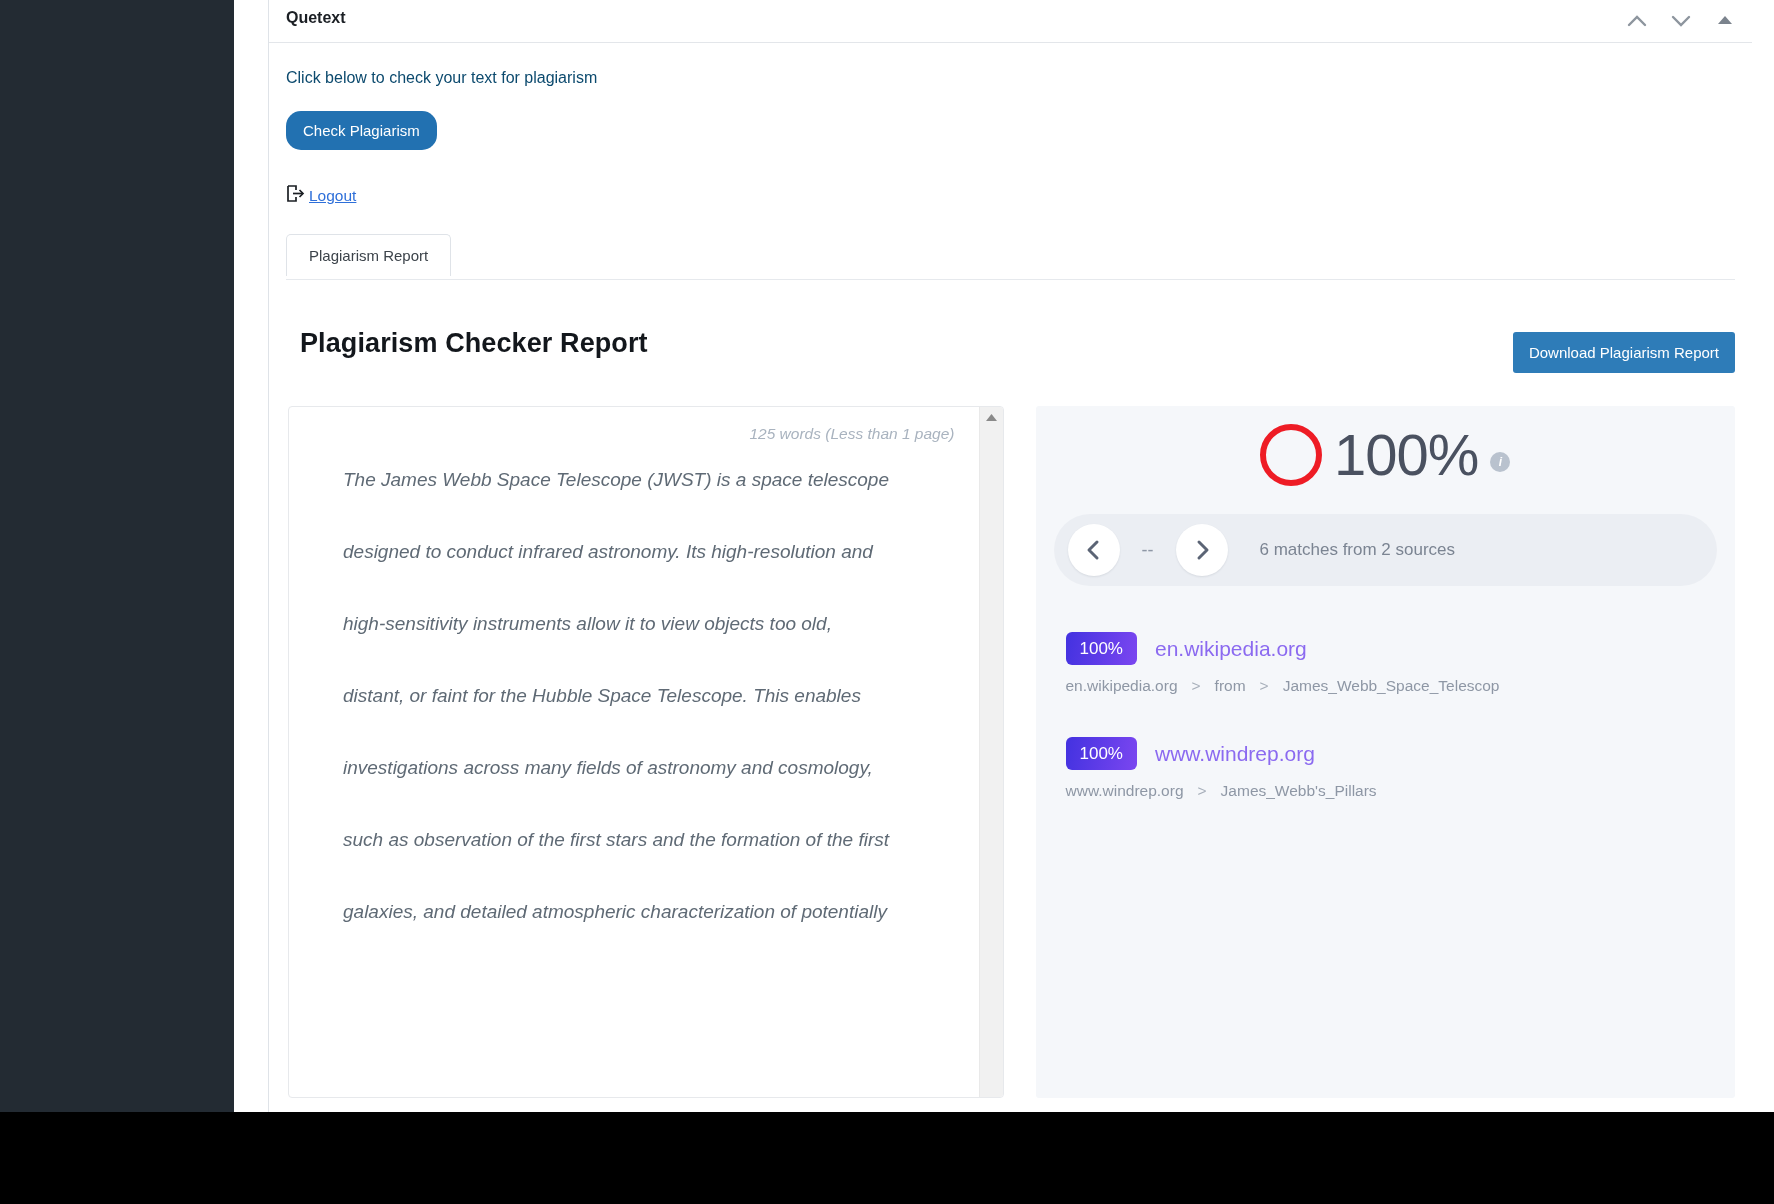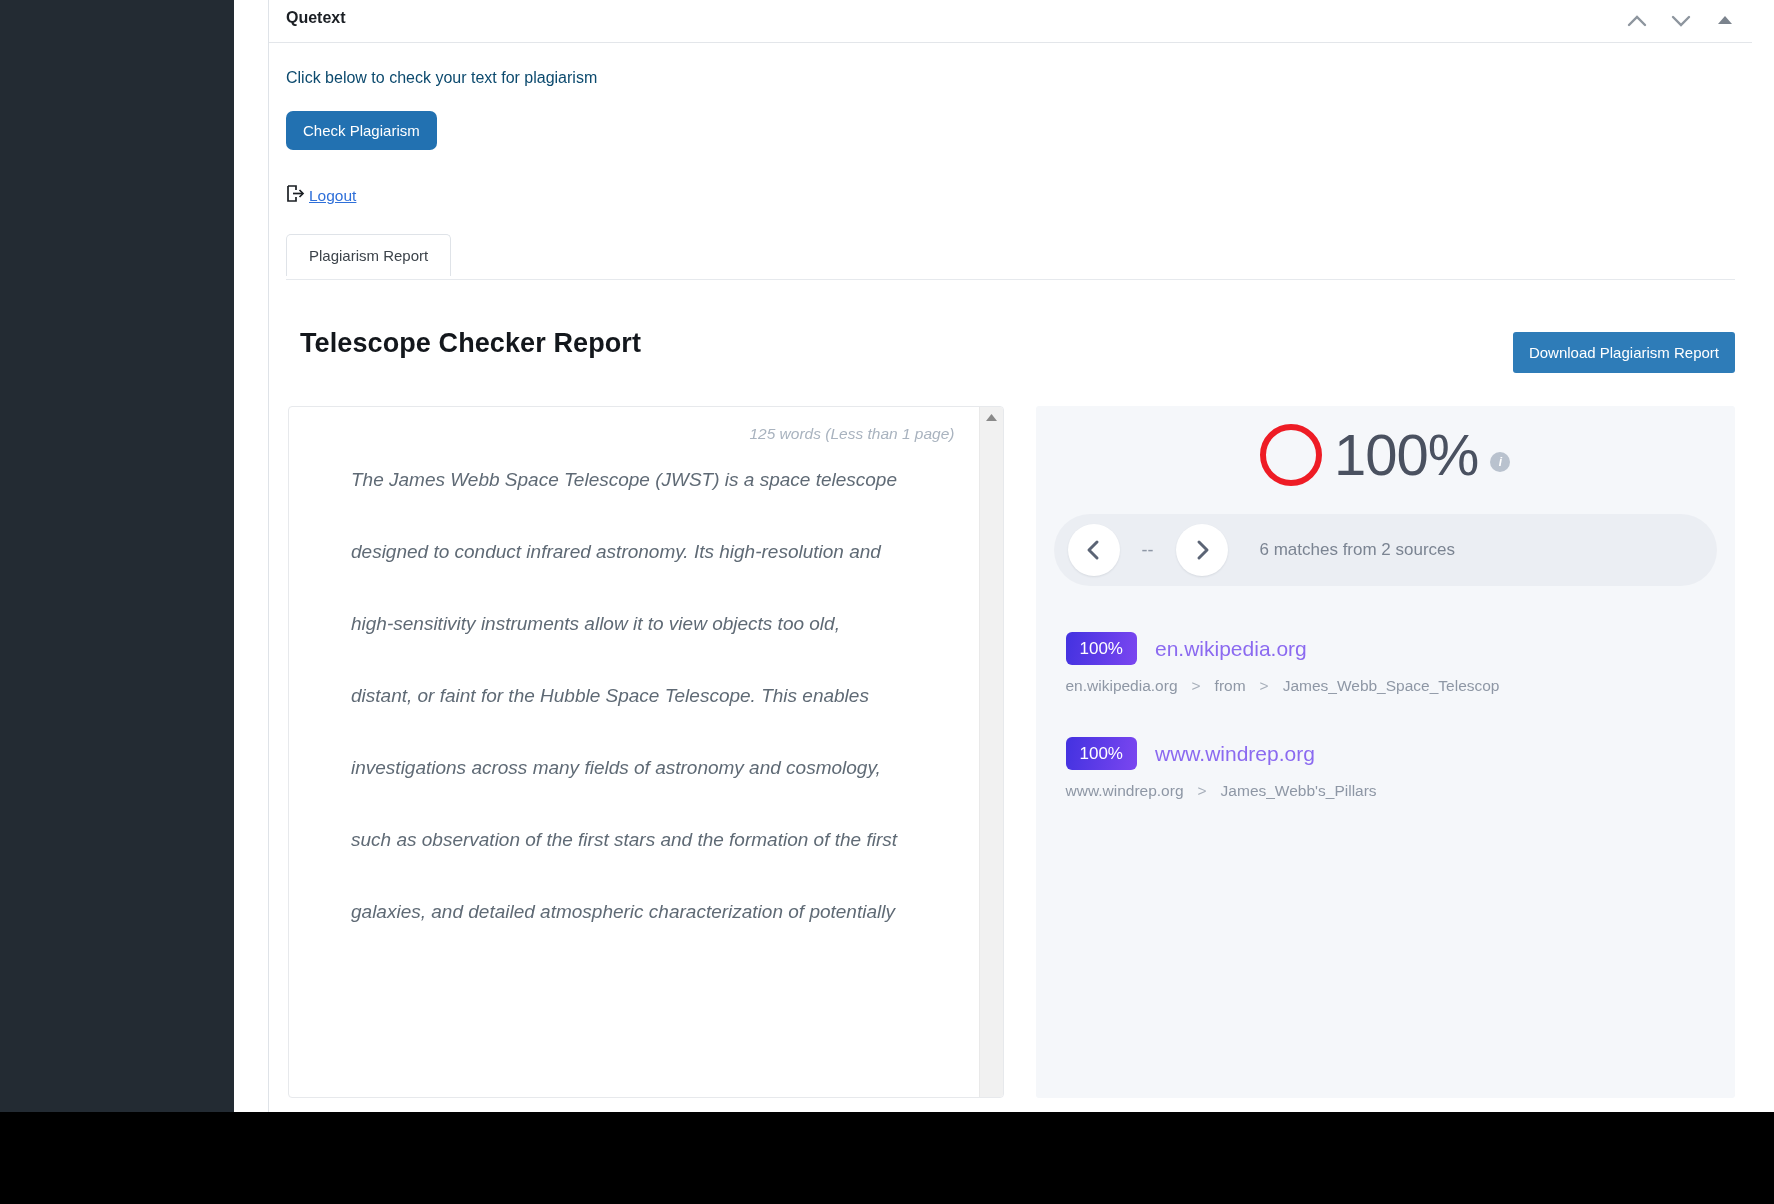--- a/index.html
+++ b/index.html
@@ -22,21 +22,21 @@
   .card-title{position:absolute;left:17px;top:9px;font-size:16px;font-weight:bold;color:#1b1f24;}
   .head-ctrls{position:absolute;right:10px;top:5px;display:flex;gap:10px;align-items:center;}
   .ctrl{width:34px;height:30px;display:flex;align-items:center;justify-content:center;cursor:pointer;}
   .ctrl svg{display:block;}
 
   .body-pad{padding:0 17px;}
   .lead{font-size:16px;color:#0c4a6e;margin:26px 0 0 0;}
   .btn-primary{
     margin-top:24px;display:inline-block;background:#2271b1;color:#fff;border:none;
     font-size:15px;font-family:"Liberation Sans",sans-serif;
-    padding:11px 17px;border-radius:7px;cursor:pointer;line-height:1.15;
+    padding:11px 17px;border-radius:15px;cursor:pointer;line-height:1.15;
   }
   .logout-row{margin-top:35px;display:flex;align-items:center;gap:4px;}
   .logout-link{color:#2e6fd9;font-size:15.5px;text-decoration:underline;cursor:pointer;}
 
   
   .tabs{margin-top:28px;position:relative;height:46px;text-align:center;}
   .tab{
     position:absolute;left:0;top:0;background:#fff;border:1px solid #dfe3e8;border-bottom:none;
     border-radius:5px 5px 0 0;padding:12px 22px;font-size:15px;color:#3c434a;cursor:pointer;z-index:2;
   }
@@ -51,21 +51,21 @@
   }
 
   
   .report-body{position:relative;margin-top:22px;display:flex;gap:32px;padding-left:2px;}
 
   .text-pane{
     position:relative;width:716px;height:692px;background:#fff;border:1px solid #e7e9ec;
     border-radius:4px;box-sizing:border-box;overflow:hidden;font-style:italic;
   }
   .wordcount{position:absolute;right:48px;top:18px;font-size:15.5px;color:#a9b3bf;}
-  .text-lines{position:absolute;left:62px;top:62px;right:36px;}
+  .text-lines{position:absolute;left:54px;top:62px;right:36px;}
   .tline{height:72px;font-size:19px;color:#5f6a75;white-space:nowrap;position:relative;}
   .tline .seg{position:relative;display:inline;}
   .tline .seg.m{
     background-image:linear-gradient(#f4736c,#f4736c);
     background-repeat:no-repeat;background-position:0 1.35em;background-size:100% 2.5px;
   }
   
   .vscroll{position:absolute;right:0;top:0;width:23px;height:100%;background:#f1f1f1;border-left:1px solid #e9e9e9;}
   .vscroll .arrow-up{position:absolute;left:0;right:0;top:6px;display:flex;justify-content:center;}
   .vscroll .thumb{position:absolute;left:4px;top:24px;width:15px;height:300px;background:#f1f1f1;}
@@ -150,21 +150,21 @@
         </span>
         <span class="logout-link">Logout</span>
       </div>
 
       <div class="tabs">
         <div class="tab">Plagiarism Report</div>
         <div class="tab-rule"></div>
       </div>
 
       <div class="report-head">
-        <div class="report-title">Telescope Checker Report</div>
+        <div class="report-title">Plagiarism Checker Report</div>
         <button class="btn-download">Download Plagiarism Report</button>
       </div>
 
       <div class="report-body">
 
         <div class="text-pane">
           <div class="wordcount">125 words (Less than 1 page)</div>
           <div class="text-lines">
               <div class="tline"><span class="seg m">The James Webb Space Telescope (JWST) is a space telescope</span></div>
               <div class="tline"><span class="seg m">designed to conduct infrared astronomy.</span><span class="seg"> </span><span class="seg m">Its high-resolution and</span></div>

